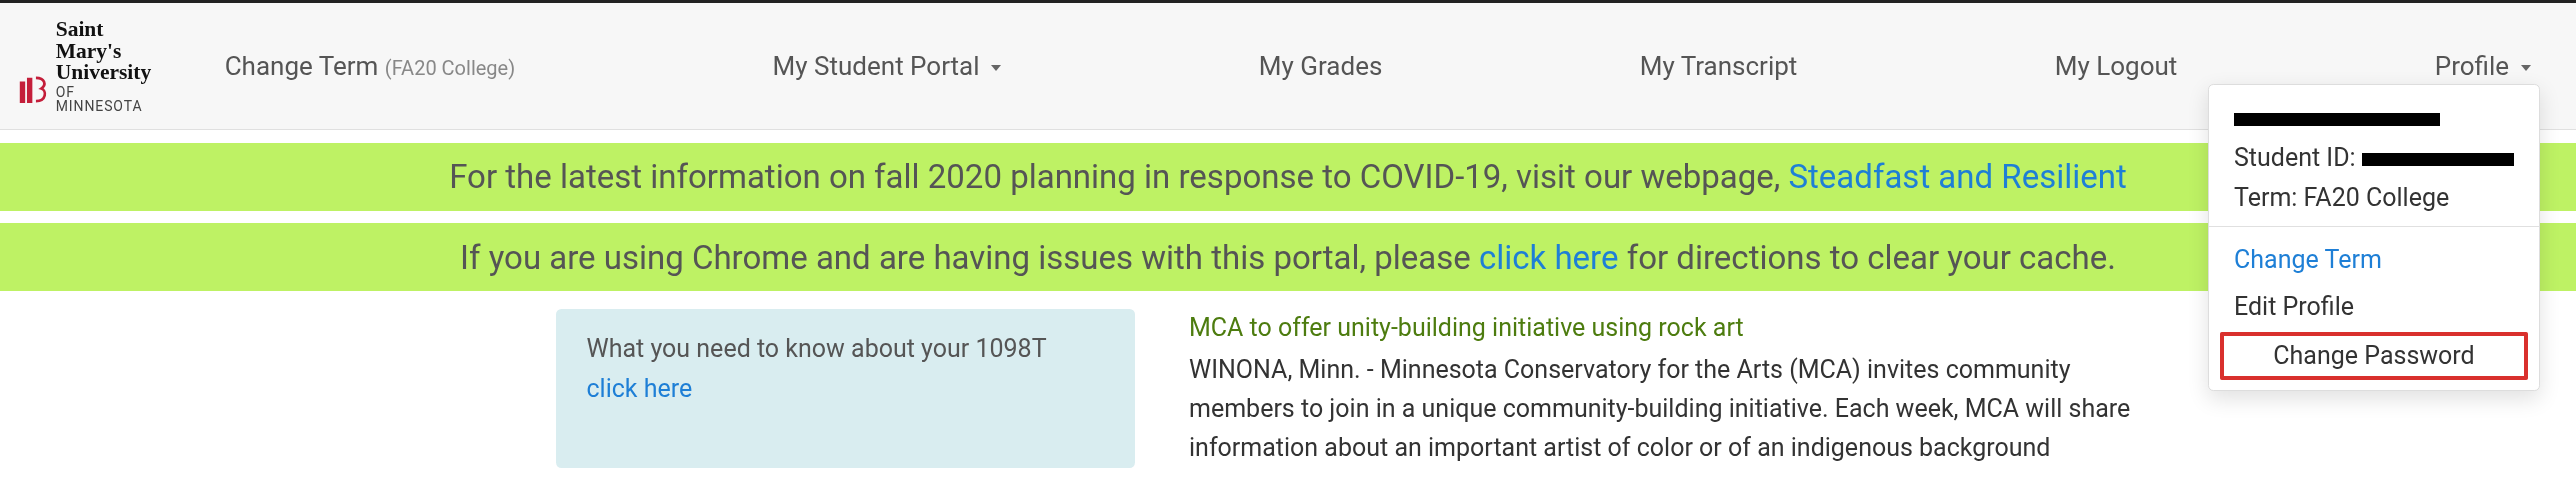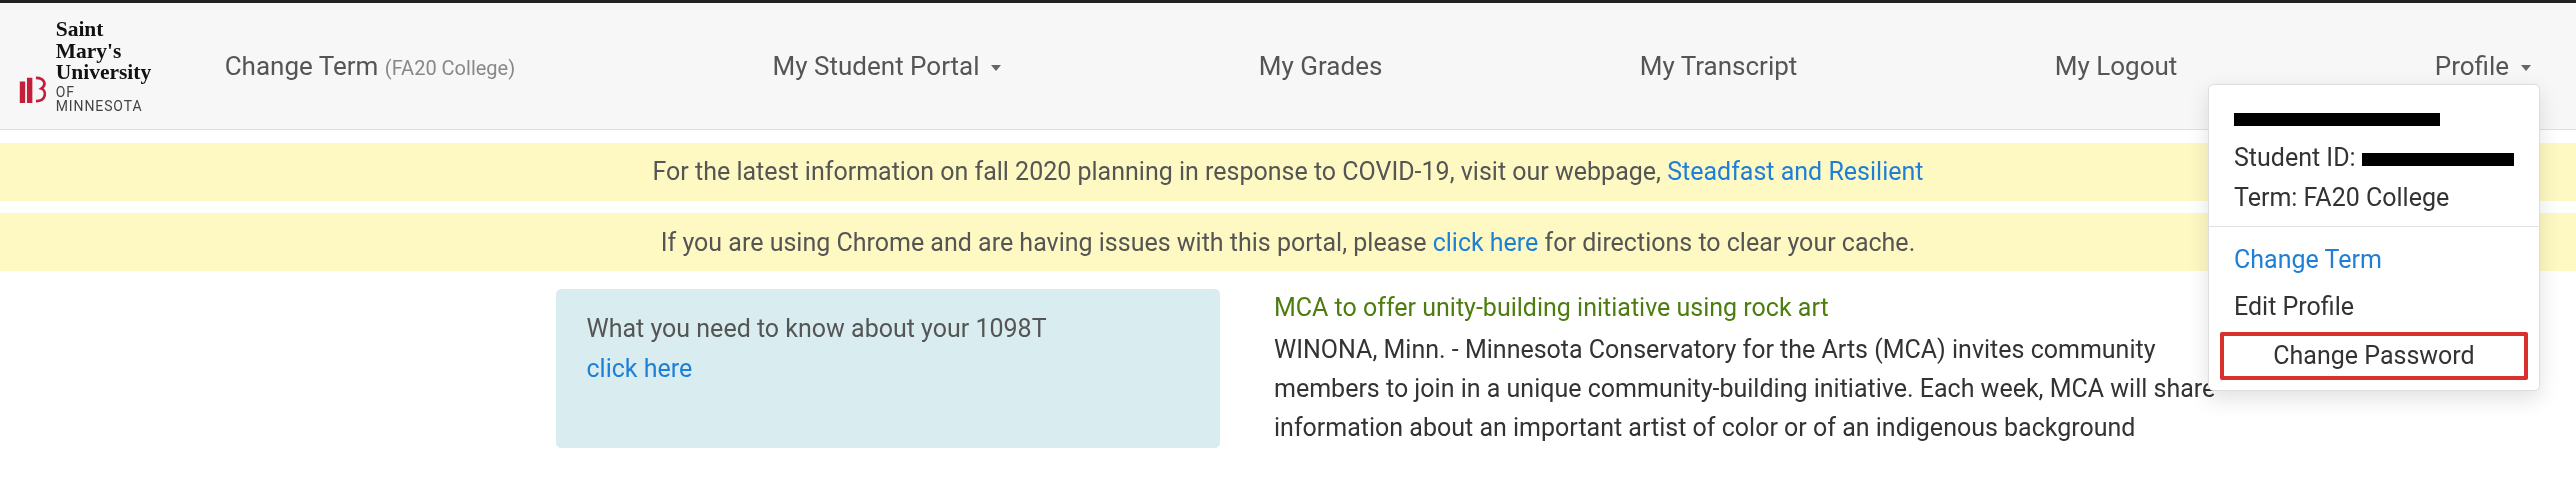--- a/index.html
+++ b/index.html
@@ -60,24 +60,24 @@
     .caret {
       display: inline-block;
       margin-left: 5.4px;
       vertical-align: middle;
       width: 0; height: 0;
       border-left: 5.4px solid transparent;
       border-right: 5.4px solid transparent;
       border-top: 6.3px solid #666;
     }
     .banner {
-      background: #fef9c3;
+      background: #bef264;
       text-align: center;
       padding: 14.4px 18px;
-      font-size: 25px;
+      font-size: 33px;
       color: #555;
       margin-top: 12.6px;
     }
     .banner:first-of-type { margin-top: 23px; }
     .banner a, .link {
       color: #1e7fd6;
       text-decoration: none;
       cursor: pointer;
     }
     .content-row {
@@ -87,21 +87,21 @@
       width: 100%;
       justify-content: flex-start;
       padding-left: 556px;
     }
     .info-card {
       background: #d9edf0;
       padding: 20px 30.5px;
       border-radius: 5.4px;
       font-size: 25px;
       color: #555;
-      width: 664px;
+      width: 579px;
       line-height: 1.6;
     }
     .news-col {
       max-width: 969px;
       font-size: 25px;
       line-height: 1.55;
       color: #333;
     }
     .news-title {
       color: #4d7c0f;

